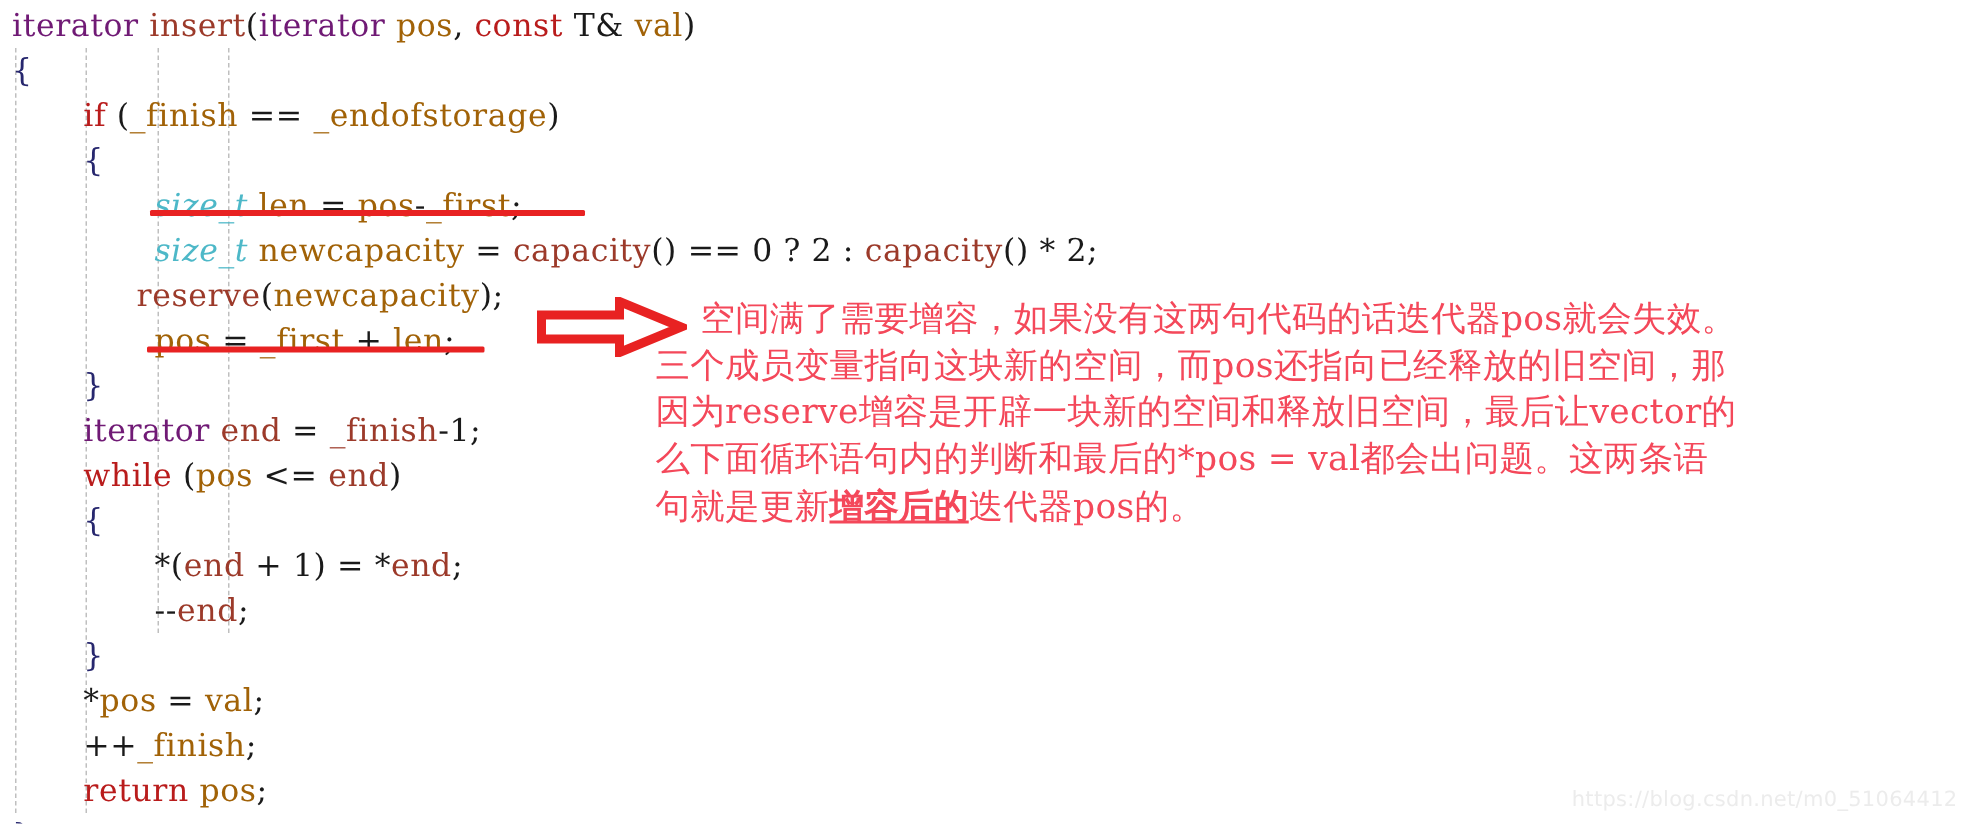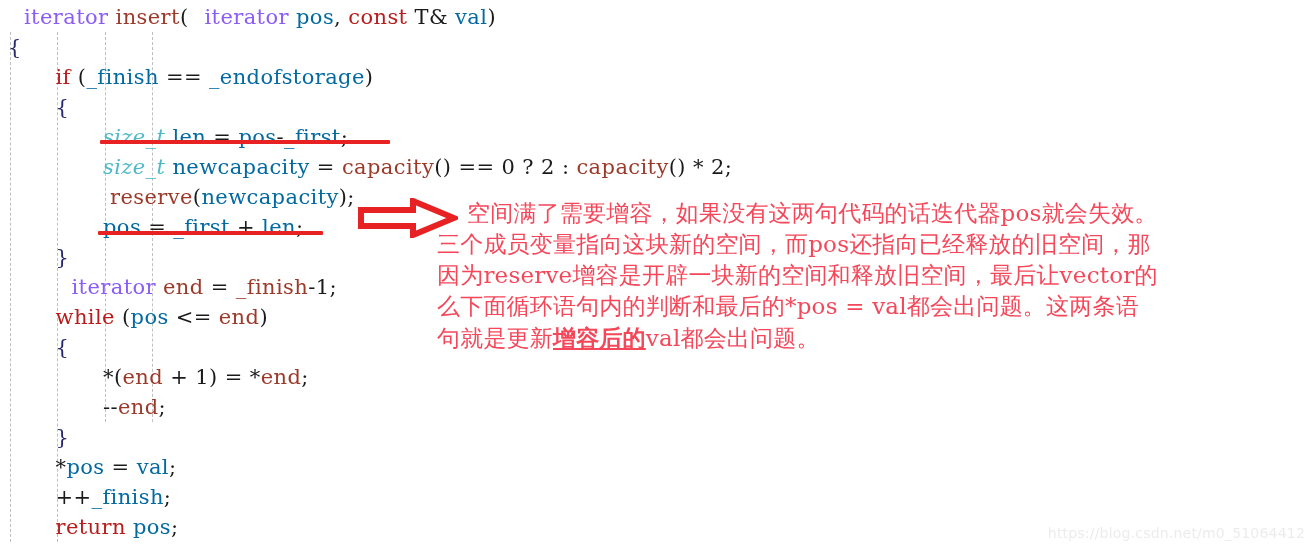--- a/index.html
+++ b/index.html
@@ -27,25 +27,25 @@
     position: absolute;
     left: 0;
     white-space: pre;
     font-family: "DejaVu Serif", "Liberation Serif", serif;
     font-size: 21px;
     line-height: 30px;
     letter-spacing: 0.4px;
     color: #1a1a1a;
   }
   
-  .tok-type     { color: #8b5cf6; margin-left: 16px; }          
+  .tok-type     { color: #701a75; }          
   .tok-type-i   { color: #4db8c8; font-style: italic; }
   .tok-kw       { color: #b91c1c; }          
   .tok-fn       { color: #9c3a2a; }          
-  .tok-var      { color: #0369a1; }          
+  .tok-var      { color: #a16207; }          
   .tok-plain    { color: #1a1a1a; }          
   .tok-brace    { color: #27276e; }
 
   
   .indent-guide {
     position: absolute;
     width: 0;
     border-left: 1px dashed #bfbfbf;
   }
 
@@ -104,21 +104,21 @@
     <div class="indent-guide" style="left: 10px; top: 32px; height: 510px;"></div>
     <div class="indent-guide" style="left: 57px; top: 32px; height: 510px;"></div>
     <div class="indent-guide" style="left: 105px; top: 32px; height: 390px;"></div>
     <div class="indent-guide" style="left: 152px; top: 32px; height: 390px;"></div>
     <div class="code-line" style="top: 2px; left: 8px;"><span class="tok-type">iterator</span><span class="tok-plain"> </span><span class="tok-fn">insert</span><span class="tok-plain">(</span><span class="tok-type">iterator</span><span class="tok-plain"> </span><span class="tok-var">pos</span><span class="tok-plain">, </span><span class="tok-kw">const</span><span class="tok-plain"> </span><span class="tok-plain">T&amp;</span><span class="tok-plain"> </span><span class="tok-var">val</span><span class="tok-plain">)</span></div>
     <div class="code-line" style="top: 32px; left: 8px;"><span class="tok-brace">{</span></div>
     <div class="code-line" style="top: 62px; left: 55.5px;"><span class="tok-kw">if</span><span class="tok-plain"> (</span><span class="tok-var">_finish</span><span class="tok-plain"> == </span><span class="tok-var">_endofstorage</span><span class="tok-plain">)</span></div>
     <div class="code-line" style="top: 92px; left: 55.5px;"><span class="tok-brace">{</span></div>
     <div class="code-line" style="top: 122px; left: 103px;"><span class="tok-type-i">size_t</span><span class="tok-plain"> </span><span class="tok-var">len</span><span class="tok-plain"> = </span><span class="tok-var">pos</span><span class="tok-plain">-</span><span class="tok-var">_first</span><span class="tok-plain">;</span></div>
     <div class="code-line" style="top: 152px; left: 103px;"><span class="tok-type-i">size_t</span><span class="tok-plain"> </span><span class="tok-var">newcapacity</span><span class="tok-plain"> = </span><span class="tok-fn">capacity</span><span class="tok-plain">() == 0 ? 2 : </span><span class="tok-fn">capacity</span><span class="tok-plain">() * 2;</span></div>
-    <div class="code-line" style="top: 182px; left: 110px;"><span class="tok-fn">reserve</span><span class="tok-plain">(</span><span class="tok-var">newcapacity</span><span class="tok-plain">);</span></div>
+    <div class="code-line" style="top: 182px; left: 91px;"><span class="tok-fn">reserve</span><span class="tok-plain">(</span><span class="tok-var">newcapacity</span><span class="tok-plain">);</span></div>
     <div class="code-line" style="top: 212px; left: 103px; text-align: right;"><span class="tok-var">pos</span><span class="tok-plain"> = </span><span class="tok-var">_first</span><span class="tok-plain"> + </span><span class="tok-var">len</span><span class="tok-plain">;</span></div>
     <div class="code-line" style="top: 242px; left: 55.5px;"><span class="tok-brace">}</span></div>
     <div class="code-line" style="top: 272px; left: 55.5px;"><span class="tok-type">iterator</span><span class="tok-plain"> </span><span class="tok-fn">end</span><span class="tok-plain"> = </span><span class="tok-fn">_finish</span><span class="tok-plain">-1;</span></div>
     <div class="code-line" style="top: 302px; left: 55.5px;"><span class="tok-kw">while</span><span class="tok-plain"> (</span><span class="tok-var">pos</span><span class="tok-plain"> &lt;= </span><span class="tok-fn">end</span><span class="tok-plain">)</span></div>
     <div class="code-line" style="top: 332px; left: 55.5px;"><span class="tok-brace">{</span></div>
     <div class="code-line" style="top: 362px; left: 103px;"><span class="tok-plain">*(</span><span class="tok-fn">end</span><span class="tok-plain"> + 1) = *</span><span class="tok-fn">end</span><span class="tok-plain">;</span></div>
     <div class="code-line" style="top: 392px; left: 103px;"><span class="tok-plain">--</span><span class="tok-fn">end</span><span class="tok-plain">;</span></div>
     <div class="code-line" style="top: 422px; left: 55.5px;"><span class="tok-brace">}</span></div>
     <div class="code-line" style="top: 452px; left: 55.5px;"><span class="tok-plain">*</span><span class="tok-var">pos</span><span class="tok-plain"> = </span><span class="tok-var">val</span><span class="tok-plain">;</span></div>
     <div class="code-line" style="top: 482px; left: 55.5px;"><span class="tok-plain">++</span><span class="tok-var">_finish</span><span class="tok-plain">;</span></div>
@@ -133,16 +133,16 @@
 
 <svg id="callout-arrow" viewBox="0 0 100 40" xmlns="http://www.w3.org/2000/svg">
   <polygon points="3,12 55,12 55,3 96,20 55,37 55,28 3,28" fill="#ffffff" stroke="#e82222" stroke-width="6" stroke-linejoin="miter"></polygon>
 </svg>
 
 <div id="annotation">
   <span class="ann-line first">空间满了需要增容，如果没有这两句代码的话迭代器pos就会失效。</span>
   <span class="ann-line">三个成员变量指向这块新的空间，而pos还指向已经释放的旧空间，那</span>
   <span class="ann-line">因为reserve增容是开辟一块新的空间和释放旧空间，最后让vector的</span>
   <span class="ann-line">么下面循环语句内的判断和最后的*pos = val都会出问题。这两条语</span>
-  <span class="ann-line"><span>句就是更新</span><b>增容后的</b><span>val都会出问题。</span></span>
+  <span class="ann-line"><span>句就是更新</span><b>增容后的</b><span>迭代器pos的。</span></span>
 </div>
 
 <div id="watermark">https://blog.csdn.net/m0_51064412</div>
 
 </body></html>

